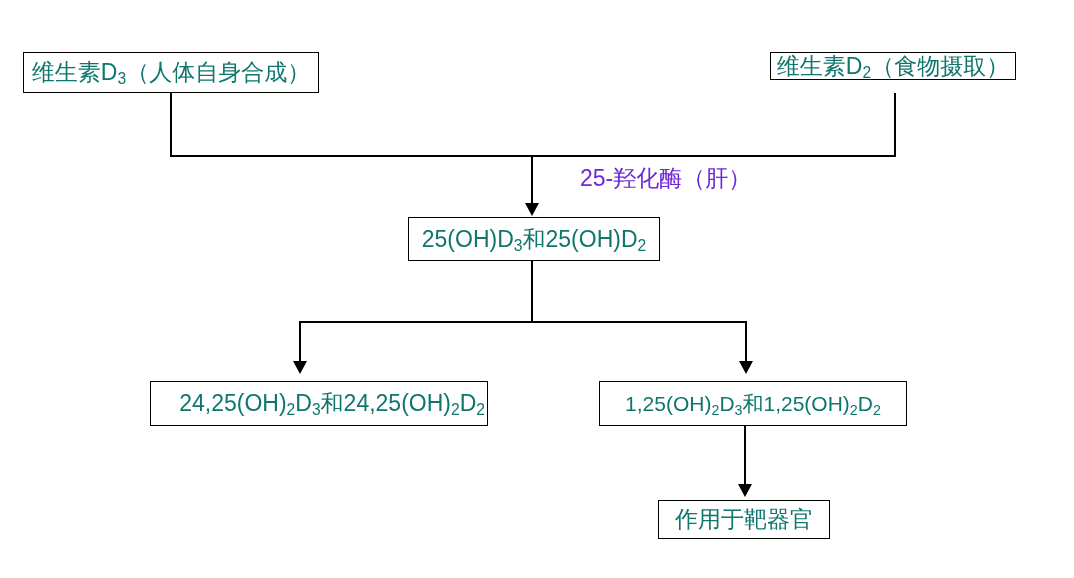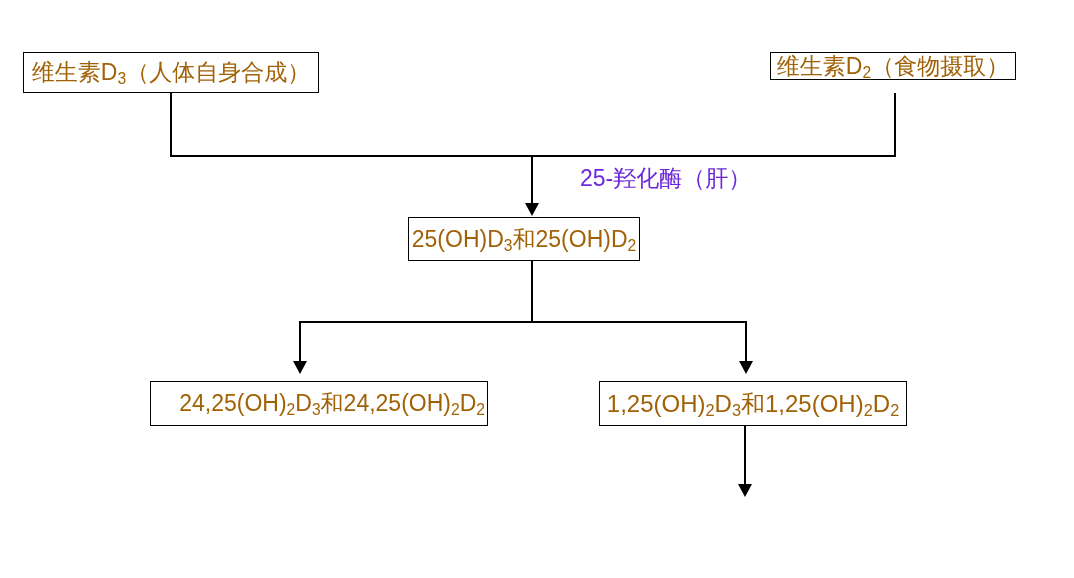--- a/index.html
+++ b/index.html
@@ -13,38 +13,38 @@
     height: 578px;
     background: #ffffff;
     font-family: "Liberation Sans", "DejaVu Sans", sans-serif;
     overflow: hidden;
   }
   .node {
     position: absolute;
     box-sizing: border-box;
     border: 1.6px solid #000000;
     background: #ffffff;
-    color: #a16207;
+    color: #0f766e;
     display: flex;
     align-items: center;
     justify-content: center;
     white-space: nowrap;
     line-height: 1;
     z-index: 3;
   }
   .node-text {
     display: inline-block;
     padding: 0 2px;
   }
   
   #node-d3      { left: 23px;  top: 52px;  width: 296px; height: 41px;  font-size: 23px; }
   #node-d2      { left: 770px; top: 52px;  width: 246px; height: 28px;  font-size: 23px; }
-  #node-25oh    { left: 408px; top: 217px; width: 232px; height: 44px;  font-size: 23px; }
+  #node-25oh    { left: 408px; top: 217px; width: 252px; height: 44px;  font-size: 23px; }
   #node-2425    { left: 150px; top: 381px; width: 338px; height: 45px;  font-size: 23px; justify-content: flex-end; }
-  #node-125     { left: 599px; top: 381px; width: 308px; height: 45px;  font-size: 24px; }
+  #node-125     { left: 599px; top: 381px; width: 308px; height: 45px;  font-size: 21px; }
   #node-target  { left: 658px; top: 500px; width: 172px; height: 39px;  font-size: 23px; }
 
   .enzyme-label {
     position: absolute;
     left: 580px;
     top: 167px;
     font-size: 23px;
     color: #6d28d9;
     white-space: nowrap;
     line-height: 1;
@@ -114,20 +114,23 @@
   </div>
 
   <div class="node" id="node-2425">
     <span class="node-text"><span>24,25(OH)</span><sub>2</sub><span>D</span><sub>3</sub><span>和24,25(OH)</span><sub>2</sub><span>D</span><sub>2</sub></span>
   </div>
 
   <div class="node" id="node-125">
     <span class="node-text"><span>1,25(OH)</span><sub>2</sub><span>D</span><sub>3</sub><span>和1,25(OH)</span><sub>2</sub><span>D</span><sub>2</sub></span>
   </div>
 
+  <div class="node" id="node-target">
+    <span class="node-text">作用于靶器官</span>
+  </div>
 
   <div class="enzyme-label">25-羟化酶（肝）</div>
 
   <div class="vline" id="edge-d3-down"></div>
   <div class="vline" id="edge-d2-down"></div>
   <div class="hline" id="edge-merge-bar"></div>
   <div class="vline" id="edge-merge-drop"></div>
   <div class="arrowhead" id="arrow-merge"></div>
 
   <div class="vline" id="edge-split-drop"></div>

